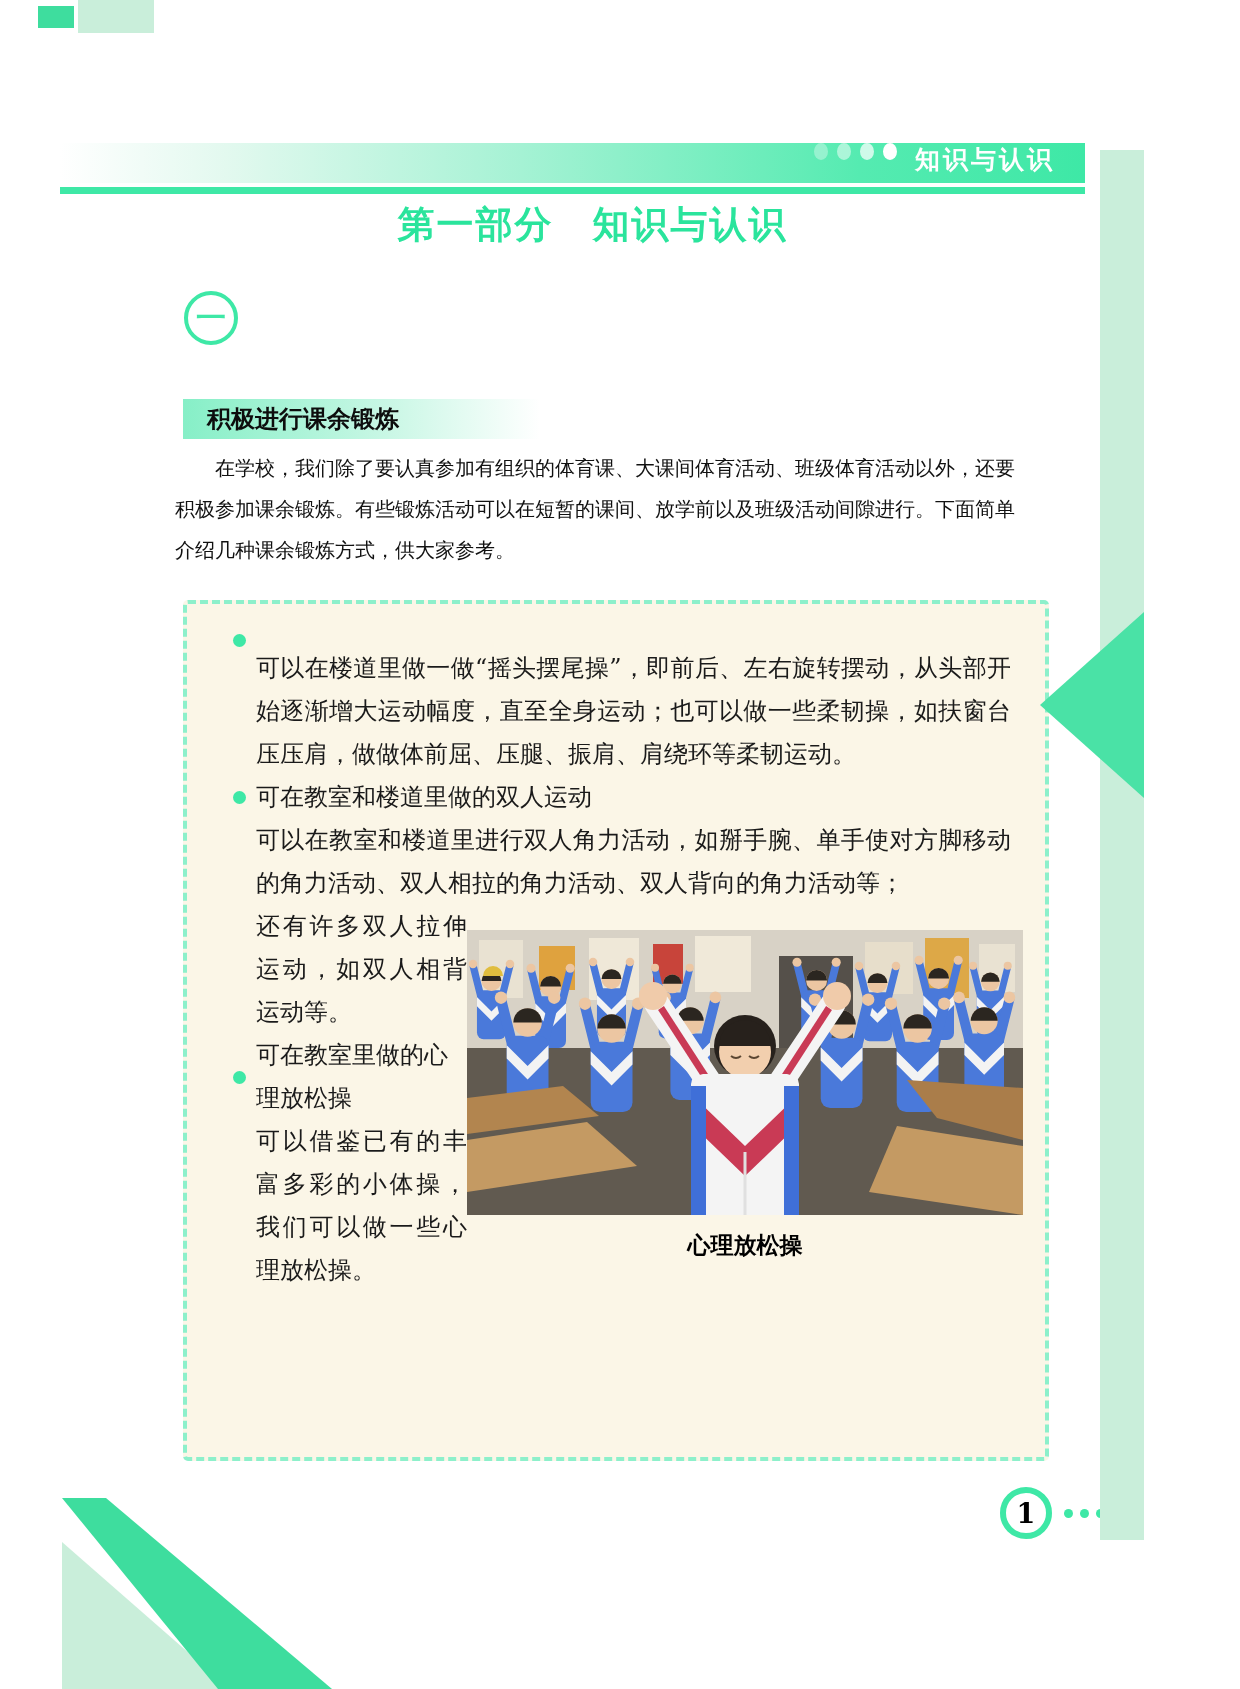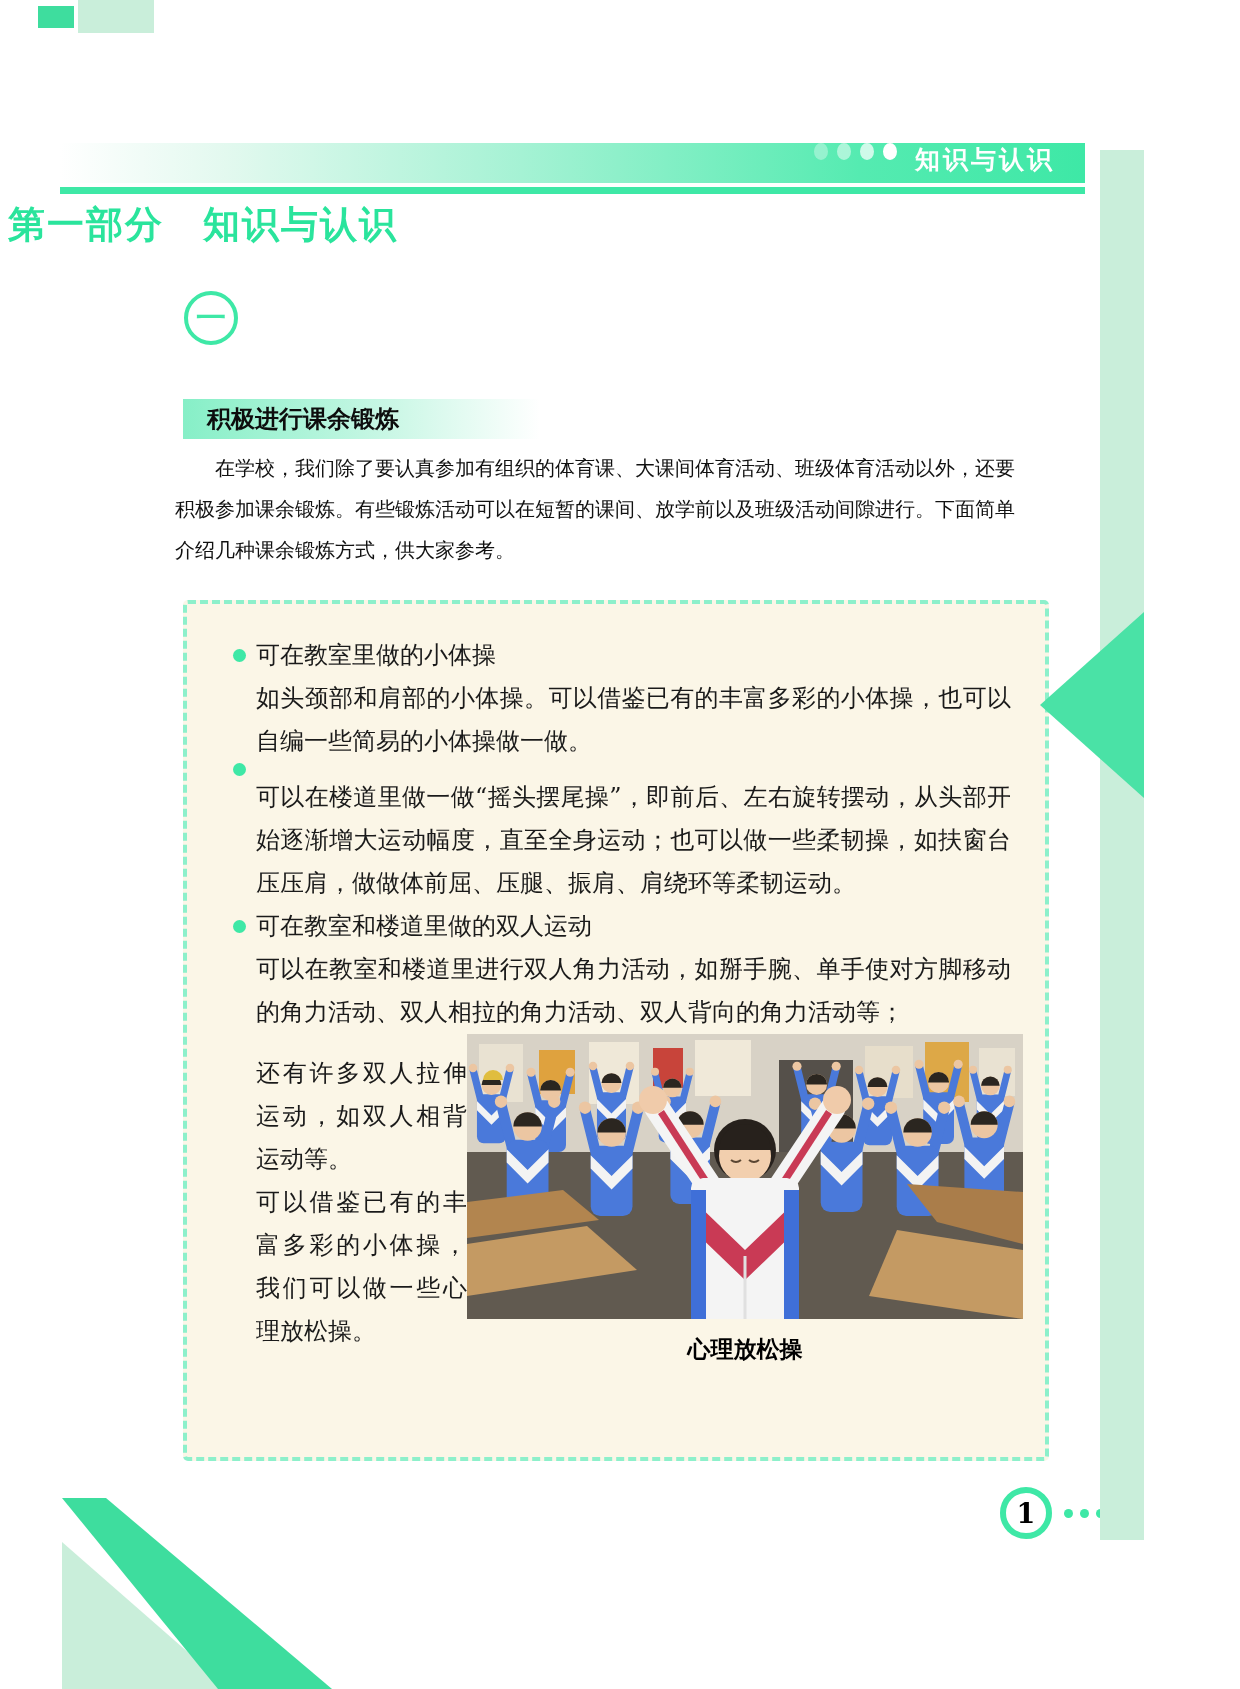--- a/index.html
+++ b/index.html
@@ -30,21 +30,21 @@
     display:flex;align-items:flex-start;justify-content:flex-end;padding-right:30px;
   }
   .hdots{display:flex;align-items:center;gap:9px;margin-right:18px;}
   .hdot{width:14px;height:17px;border-radius:50%;background:#ffffff;}
   .hdot.o1{opacity:.35}.hdot.o2{opacity:.5}.hdot.o3{opacity:.72}.hdot.o4{opacity:1}
   .header-tab{color:#fff;font-size:25px;font-weight:bold;letter-spacing:3px;}
   .header-strip{left:60px;top:187px;width:1025px;height:7px;background:var(--accent);}
 
   
   .page-title{
-    left:8px;top:200px;width:1185px;
+    left:0;top:200px;width:1185px;text-align:center;
     font-family:Liberation Mono, monospace;
     font-size:37px;font-weight:bold;color:var(--accent-strong);letter-spacing:2px;
   }
 
   
   .banner{left:184px;top:291px;display:flex;align-items:center;}
   .banner-pill{
     margin-left:-28px;background:var(--accent);color:#fff;
     font-size:28px;font-weight:bold;letter-spacing:4px;
     height:48px;line-height:48px;padding:0 36px 0 46px;
@@ -127,46 +127,43 @@
 <div class="abs banner">
   <div class="banner-circle">一</div>
 </div>
 
 <div class="abs subsection">积极进行课余锻炼</div>
 
 <p class="abs intro">在学校，我们除了要认真参加有组织的体育课、大课间体育活动、班级体育活动以外，还要积极参加课余锻炼。有些锻炼活动可以在短暂的课间、放学前以及班级活动间隙进行。下面简单介绍几种课余锻炼方式，供大家参考。</p>
 
 <div class="abs tips-box">
 
-  <div class="tip">
-    <div class="tip-head">
-      <span class="dot"></span>
-      <span>可在教室里做的小体操</span>
-    </div>
-    <div class="tip-body">如头颈部和肩部的小体操。可以借鉴已有的丰富多彩的小体操，也可以自编一些简易的小体操做一做。</div>
-  </div>
 
   <div class="tip">
     <div class="tip-head">
       <span class="dot"></span>
     </div>
     <div class="tip-body">可以在楼道里做一做“摇头摆尾操”，即前后、左右旋转摆动，从头部开始逐渐增大运动幅度，直至全身运动；也可以做一些柔韧操，如扶窗台压压肩，做做体前屈、压腿、振肩、肩绕环等柔韧运动。</div>
   </div>
 
   <div class="tip">
     <div class="tip-head">
       <span class="dot"></span>
       <span>可在教室和楼道里做的双人运动</span>
     </div>
     <div class="tip-body">可以在教室和楼道里进行双人角力活动，如掰手腕、单手使对方脚移动的角力活动、双人相拉的角力活动、双人背向的角力活动等；</div>
   </div>
 
   <div class="row">
     <div class="col-left">
       <div class="tip-body">还有许多双人拉伸运动，如双人相背运动等。</div>
+      <div class="tip-head">
+        <span class="dot"></span>
+        <span>可在教室里做的心理放松操</span>
+      </div>
       <div class="tip-body">可以借鉴已有的丰富多彩的小体操，我们可以做一些心理放松操。</div>
     </div>
 
     <figure class="figure">
       <svg class="photo" viewBox="0 0 556 285" xmlns="http://www.w3.org/2000/svg">
         <defs>
           <g id="kid">
             <line x1="12" y1="56" x2="0" y2="8" stroke="#4a79da" stroke-width="11" stroke-linecap="round"></line>
             <line x1="44" y1="56" x2="56" y2="8" stroke="#4a79da" stroke-width="11" stroke-linecap="round"></line>
             <circle cx="0" cy="6" r="6.5" fill="#ecc6a2"></circle>

